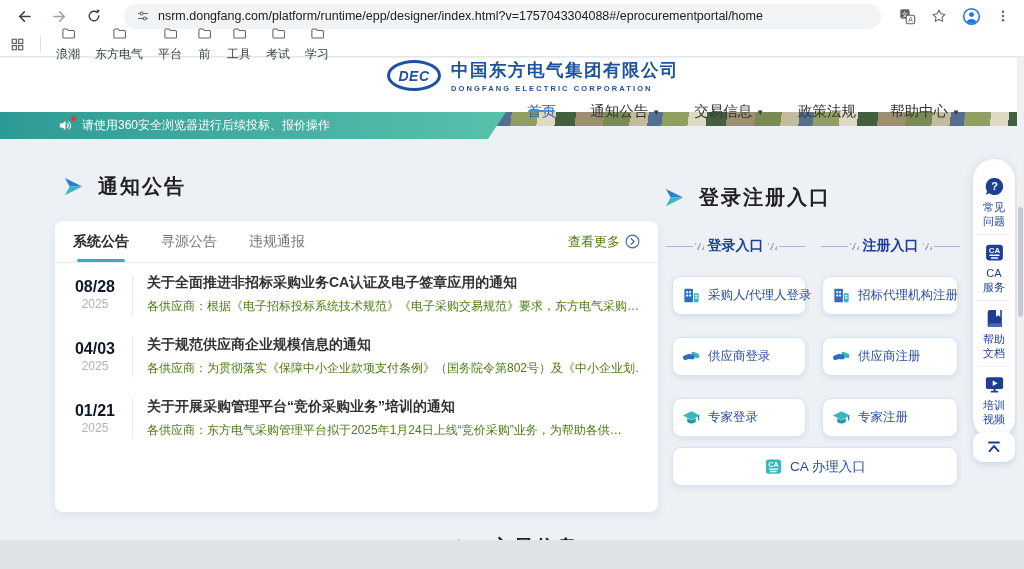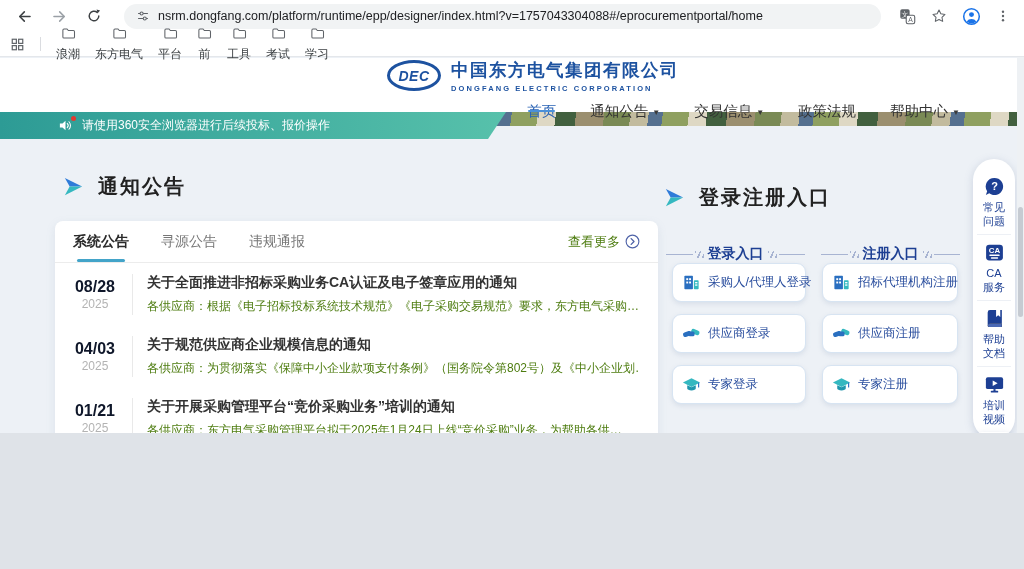--- a/index.html
+++ b/index.html
@@ -1,17 +1,17 @@
 <!DOCTYPE html>
 <html><head>
 <meta charset="utf-8">
 <style>
   html,body{margin:0;padding:0;background:#dfe3e8;}
   *{box-sizing:border-box;}
-  #screen{position:relative;width:1024px;height:433px;background:#edf1f6;overflow:hidden;
+  #screen{position:relative;width:1024px;height:540px;background:#edf1f6;overflow:hidden;
           font-family:"Liberation Sans",sans-serif;}
 
   
   .chrome{position:absolute;top:0;left:0;right:0;height:57px;background:#fff;
           border-bottom:1px solid #e4e7eb;z-index:6;}
   .crow1{height:32px;display:flex;align-items:center;padding:0 14px 0 16px;gap:18px;}
   .navbtn{display:flex;align-items:center;cursor:pointer;}
   .omnibox{flex:1;max-width:770px;height:25px;background:#f1f3f4;border-radius:14px;
            display:flex;align-items:center;padding:0 12px;gap:8px;margin-left:4px;cursor:text;}
   .urltext{font-size:12.5px;color:#202124;white-space:nowrap;overflow:hidden;}
@@ -74,22 +74,22 @@
   .t{font-size:14px;font-weight:bold;color:#333;white-space:nowrap;overflow:hidden;
      text-overflow:ellipsis;margin-bottom:6px;}
   .s{font-size:12px;color:#4d7c0f;white-space:nowrap;overflow:hidden;}
 
   
   .subheads{position:absolute;left:666px;top:229px;width:294px;display:flex;gap:16px;z-index:2;}
   .subhead{flex:1;display:flex;align-items:center;}
   .hline{flex:1;height:1px;background:#a8b4d2;}
   .sl{width:9px;height:7px;margin:0 2px;
       background:repeating-linear-gradient(115deg,#a8b4d2 0 1.5px,transparent 1.5px 4.5px);}
-  .sh-label{font-size:14px;font-weight:bold;color:#1d3f93;margin:16px 2px;white-space:nowrap;}
-  .btncol{position:absolute;top:263px;display:flex;flex-direction:column;gap:12px;z-index:2;}
+  .sh-label{font-size:14px;font-weight:bold;color:#1d3f93;margin:8px 2px;white-space:nowrap;}
+  .btncol{position:absolute;top:276px;display:flex;flex-direction:column;gap:22px;z-index:2;}
   #col-login{left:672px;width:134px;}
   #col-reg{left:822px;width:136px;}
   .pbtn{height:39px;background:#fff;border:1px solid #d7e4f2;border-radius:9px;
         box-shadow:0 2px 5px rgba(130,150,180,.20);display:flex;align-items:center;gap:7px;
         padding:0 9px;font-size:12.5px;color:#2a4e9e;cursor:pointer;font-family:inherit;white-space:nowrap;}
   .bic{display:flex;width:19px;height:19px;flex-shrink:0;}
   .ca-subhead{position:absolute;left:668px;top:422px;width:292px;display:flex;align-items:center;z-index:2;}
   .ca-btn{position:absolute;left:672px;top:447px;width:286px;height:39px;justify-content:center;z-index:2;}
 
   

